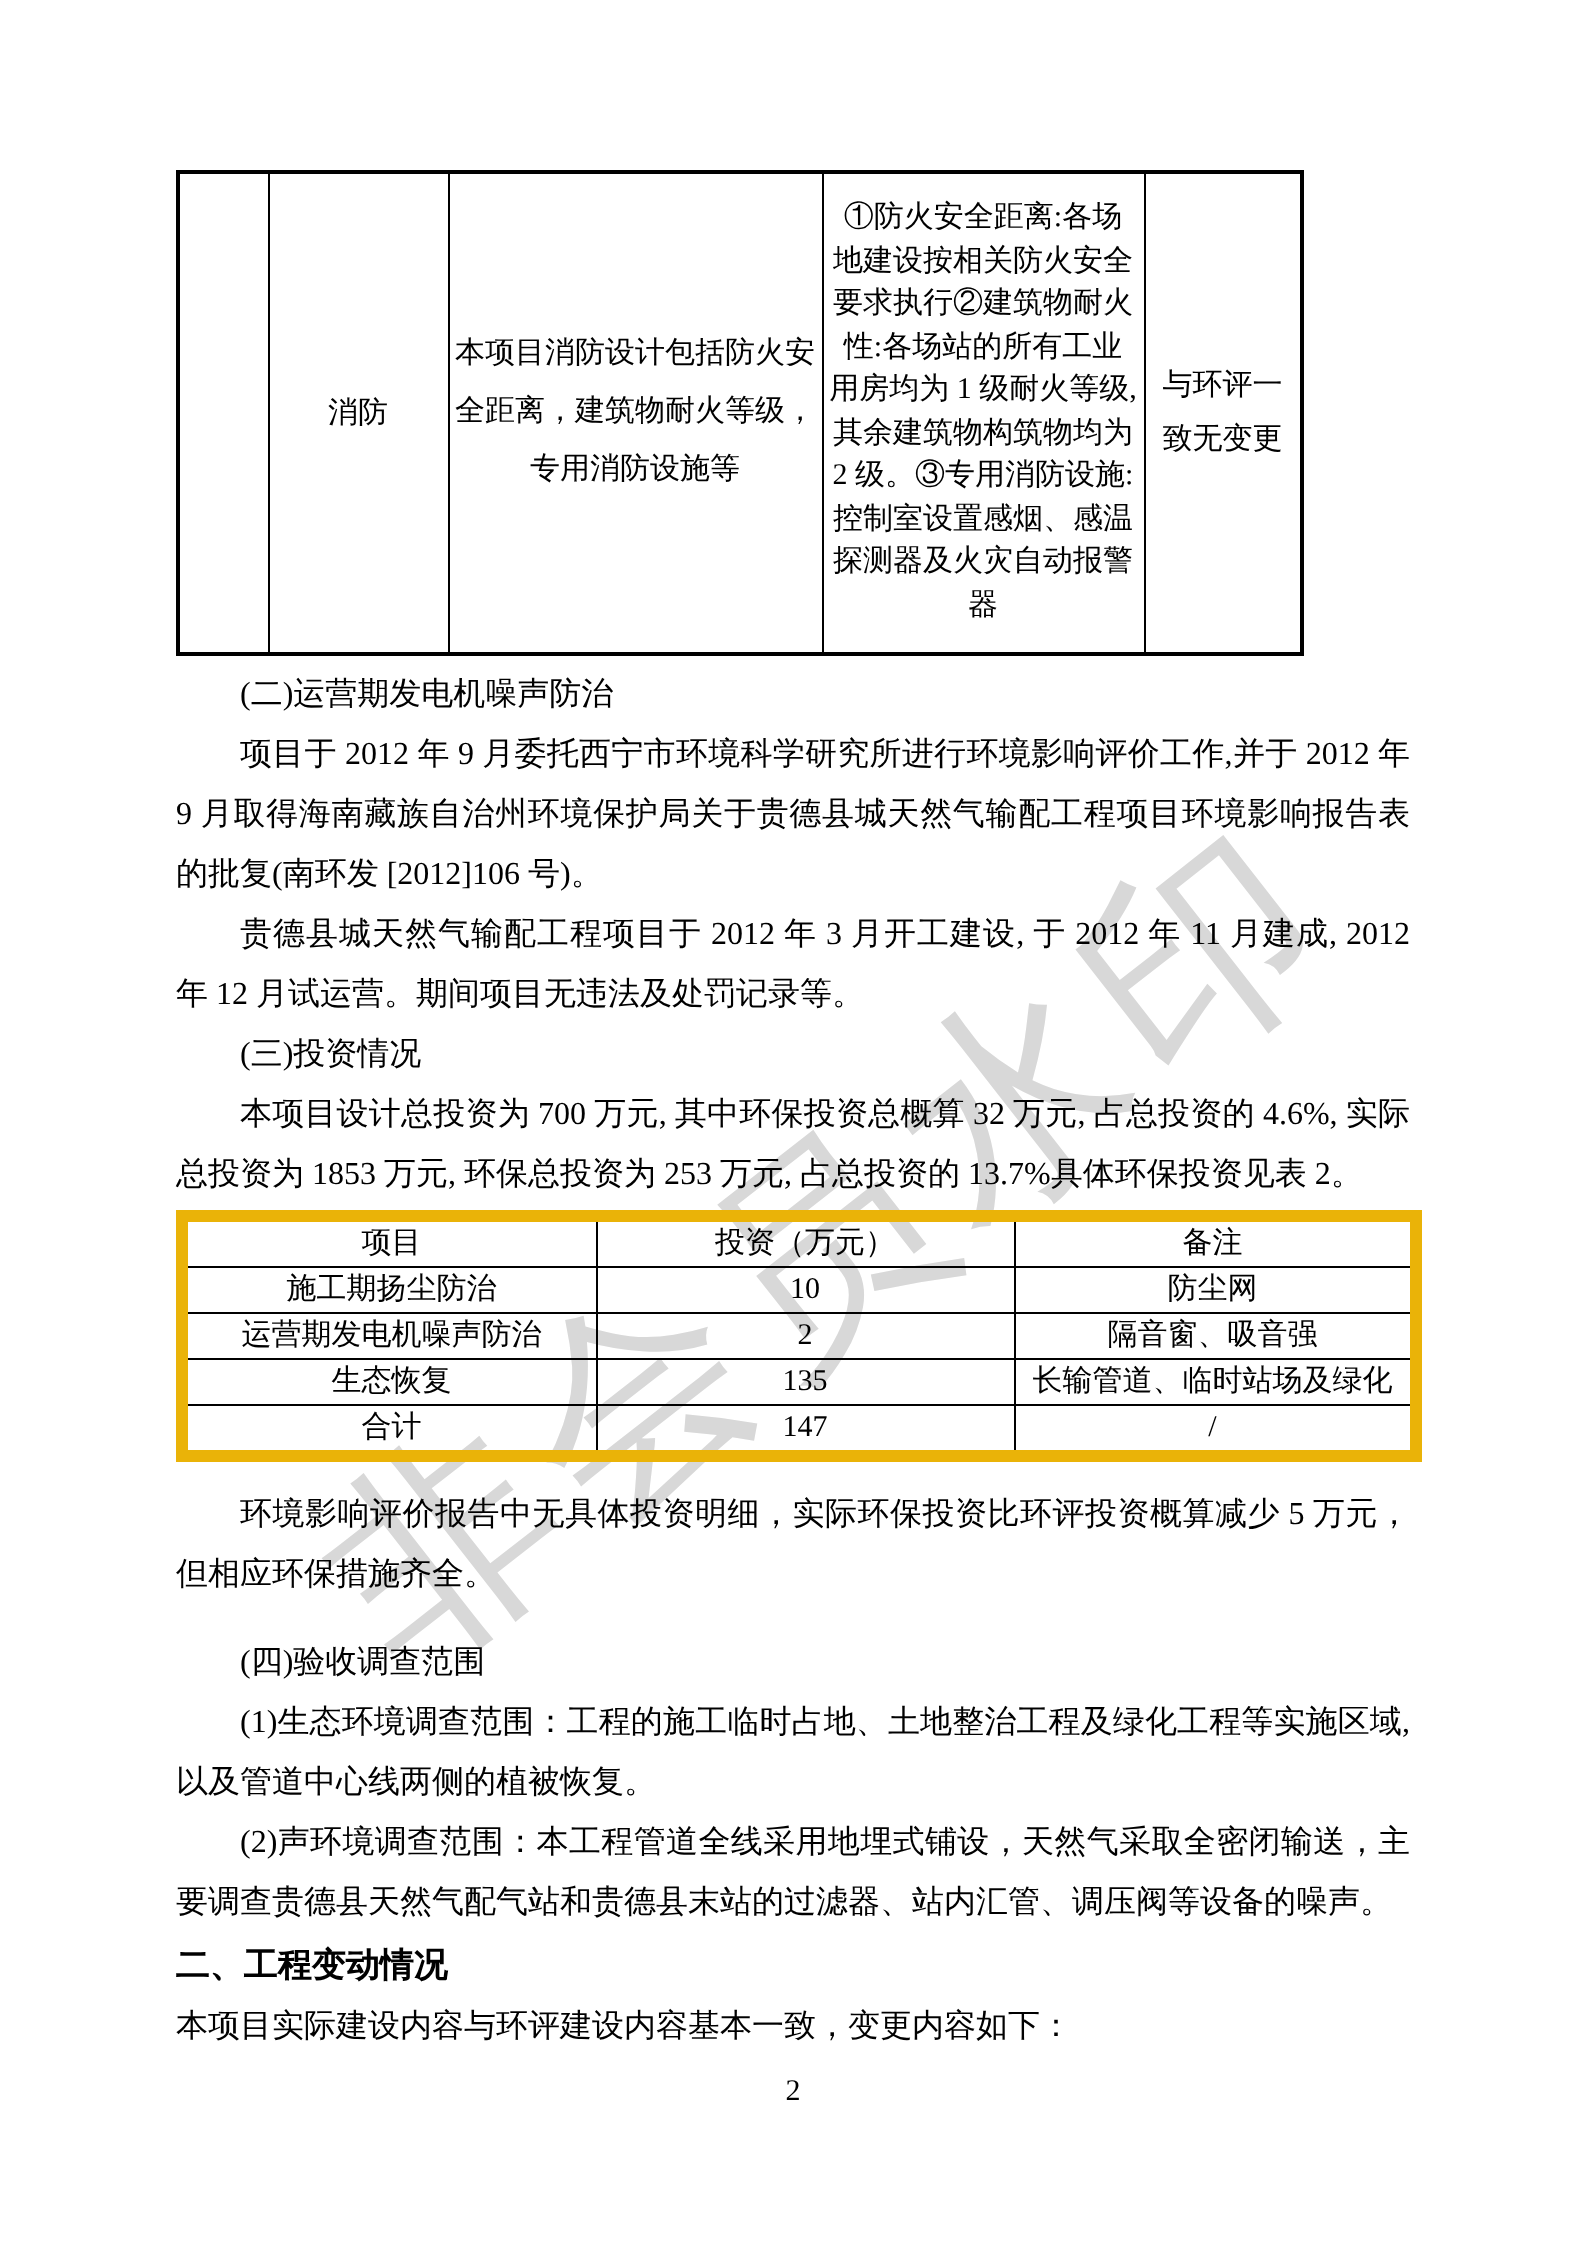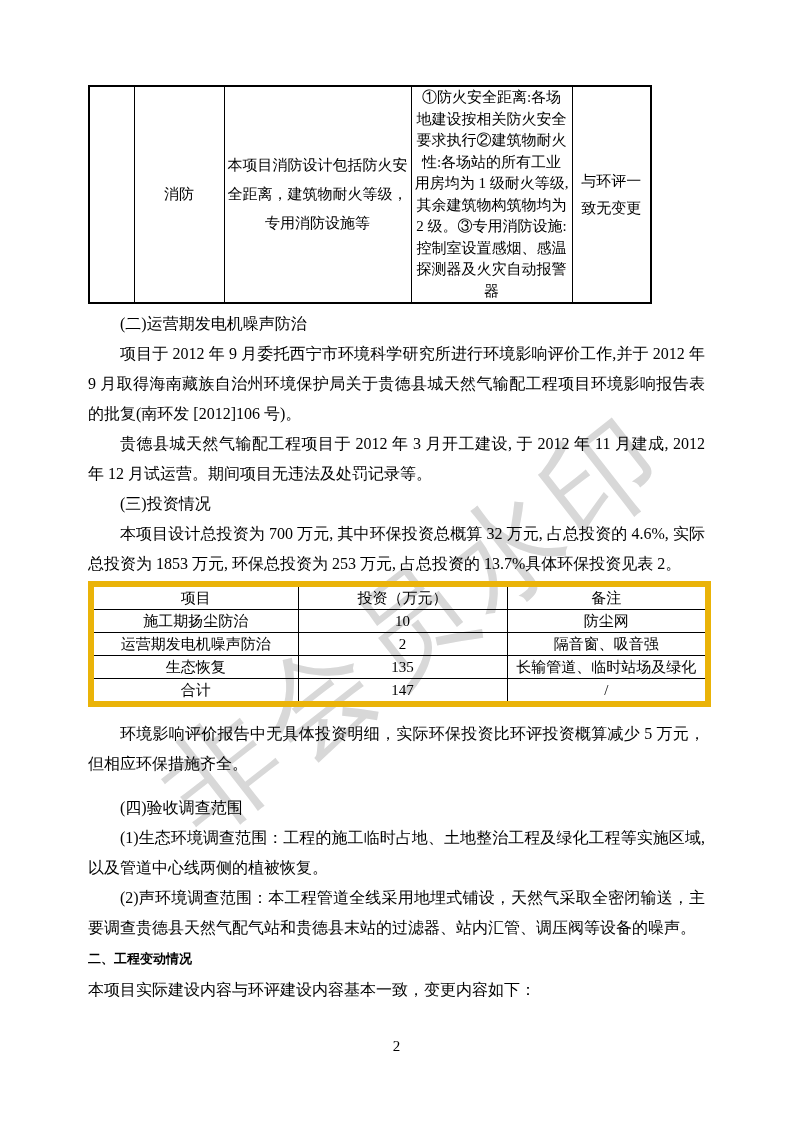--- a/index.html
+++ b/index.html
@@ -18,21 +18,21 @@
   }
   .content { position:absolute; left:88px; top:85px; width:617px; z-index:1; }
 
   table { border-collapse:collapse; table-layout:fixed; }
   .fire-table { width:562px; height:193px; border:2px solid #000; }
   .fire-table td {
     border:1px solid #000; text-align:center; vertical-align:middle;
     font-size:15px; padding:16px 2px;
   }
   .fire-table td.design { line-height:29px; }
-  .fire-table td.detail { line-height:21.5px; padding:0 3px; }
+  .fire-table td.detail { line-height:21.5px; padding:12px 3px; }
   .fire-table td.conclusion { line-height:27px; }
 
   .para { margin:0; font-size:16px; line-height:30px; text-align:justify; }
   .indent { text-indent:32px; }
   .mt-sec { margin-top:5px; }
   .mt-p4 { margin-top:12px; }
   .mt-s4 { margin-top:14px; }
 
   .caption {
     margin:0; text-align:center; font-weight:bold; font-size:16px; line-height:20px;
@@ -40,21 +40,21 @@
   }
   .caption .gap { display:inline-block; width:44px; }
 
   .invest-table { width:617px; margin-top:2px; border:6px solid #eab308; }
   .invest-table th, .invest-table td {
     border:1px solid #000; text-align:center; vertical-align:middle;
     font-size:15px; font-weight:normal; height:22px; line-height:20px; padding:0 2px;
   }
 
   .h-main {
-    margin:0; font-size:13px; font-weight:bold; line-height:32px;
+    margin:0; font-size:17px; font-weight:bold; line-height:32px;
     font-family:"Liberation Sans","DejaVu Sans",sans-serif;
   }
   .page-num {
     position:absolute; left:0; right:0; top:1038px; text-align:center;
     font-size:15px; z-index:1;
   }
 </style>
 </head>
 <body>
 

